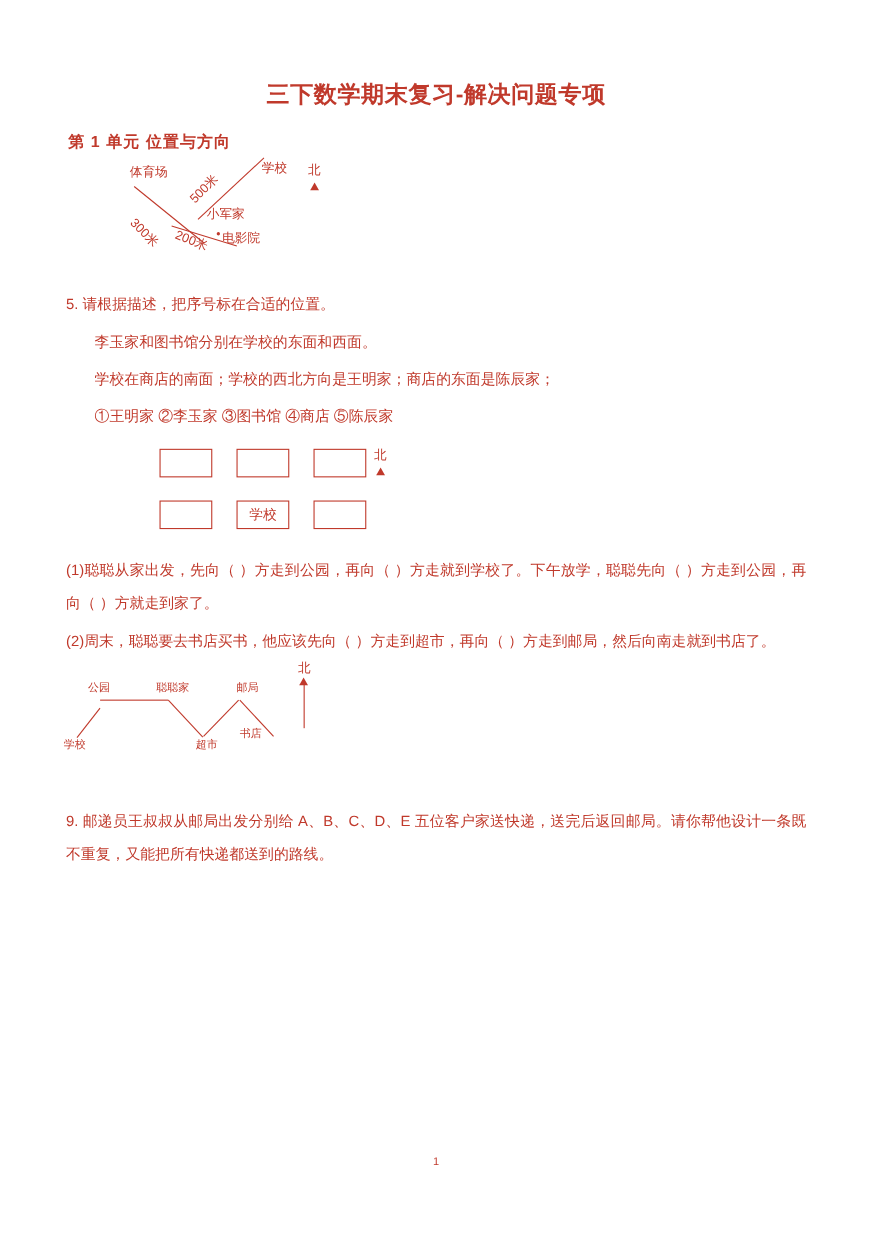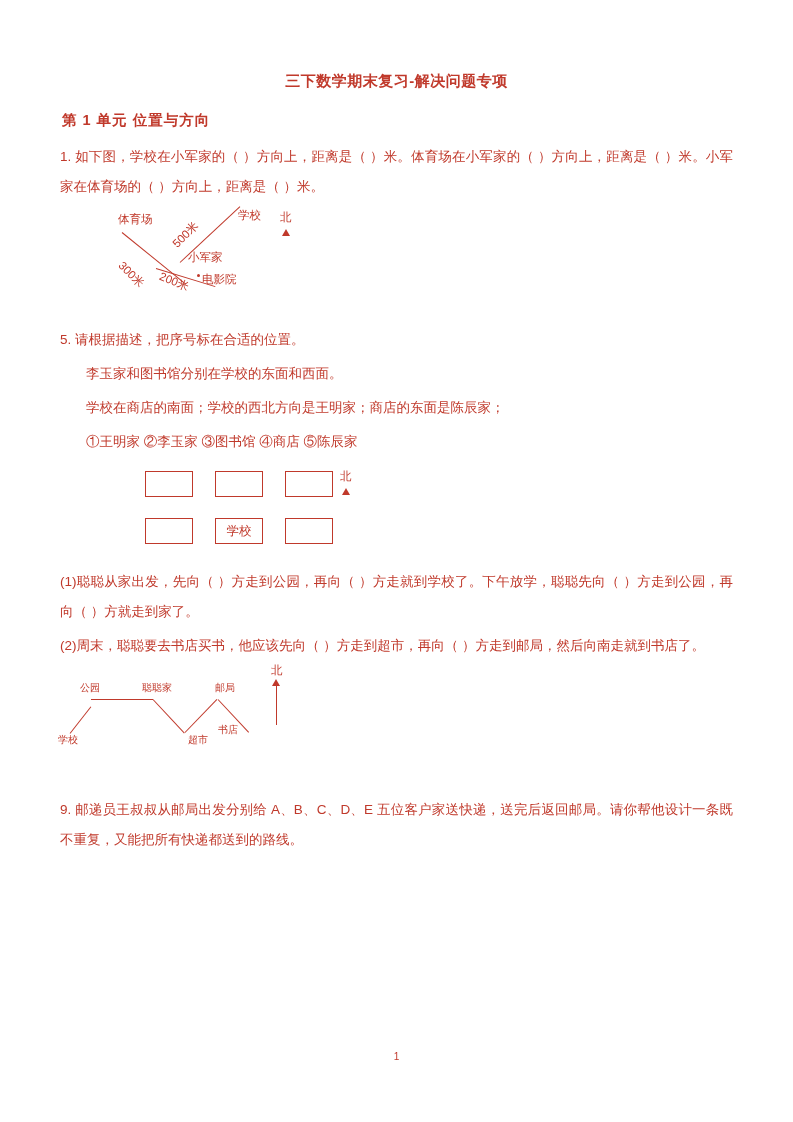--- a/index.html
+++ b/index.html
@@ -18,21 +18,21 @@
   .page {
     position: absolute;
     left: 0; top: 0;
     width: 793px;
     height: 1122px;
     box-sizing: border-box;
     padding: 0 60px;
   }
   .doc-title {
     text-align: center;
-    font-size: 15px;
+    font-size: 21px;
     font-weight: bold;
     color: #c0392b;
     margin-top: 72px;
     letter-spacing: 0.5px;
   }
   .unit-title {
     font-size: 14.5px;
     font-weight: bold;
     color: #c0392b;
     margin-top: 20px;
@@ -141,21 +141,20 @@
 </style>
 </head>
 <body>
 
 <div class="page">
 
   <div class="doc-title">三下数学期末复习-解决问题专项</div>
 
   <div class="unit-title">第 1 单元  位置与方向</div>
 
-  <div class="q">1. 如下图，学校在小军家的（    ）方向上，距离是（    ）米。体育场在小军家的（    ）方向上，距离是（    ）米。小军家在体育场的（    ）方向上，距离是（    ）米。</div>
 
   <div class="figure" id="fig1">
     <div class="lbl" style="left:58px; top:4px;">体育场</div>
     <div class="lbl" style="left:178px; top:0px;">学校</div>
     <div class="lbl" style="left:128px; top:42px;">小军家</div>
     <div class="lbl" style="left:142px; top:64px;">电影院</div>
 
     <div class="lbl rot" style="left:120px; top:28px; transform: rotate(-45deg);">500米</div>
     <div class="lbl rot" style="left:55px; top:46px; transform: rotate(45deg);">300米</div>
     <div class="lbl rot" style="left:97px; top:60px; transform: rotate(22deg);">200米</div>
@@ -190,21 +189,21 @@
   </div>
 
   <div class="q tight">(1)聪聪从家出发，先向（    ）方走到公园，再向（    ）方走就到学校了。下午放学，聪聪先向（    ）方走到公园，再向（    ）方就走到家了。</div>
   <div class="q tight">(2)周末，聪聪要去书店买书，他应该先向（    ）方走到超市，再向（    ）方走到邮局，然后向南走就到书店了。</div>
 
   <div class="figure" id="fig3">
     <div class="lbl" style="left:20px; top:10px;">公园</div>
     <div class="lbl" style="left:82px; top:10px;">聪聪家</div>
     <div class="lbl" style="left:155px; top:10px;">邮局</div>
     <div class="lbl" style="left:-2px; top:62px;">学校</div>
-    <div class="lbl" style="left:128px; top:62px;">超市</div>
+    <div class="lbl" style="left:118px; top:62px;">超市</div>
     <div class="lbl" style="left:158px; top:52px;">书店</div>
 
     <div class="seg" style="left:10px; top:62px; width:34px; transform: rotate(-52deg);"></div>
 
     <div class="seg" style="left:31px; top:28px; width:62px;"></div>
 
     <div class="seg" style="left:93px; top:28px; width:46px; transform: rotate(47deg);"></div>
 
     <div class="seg" style="left:125px; top:61px; width:46px; transform: rotate(-46deg);"></div>
 

